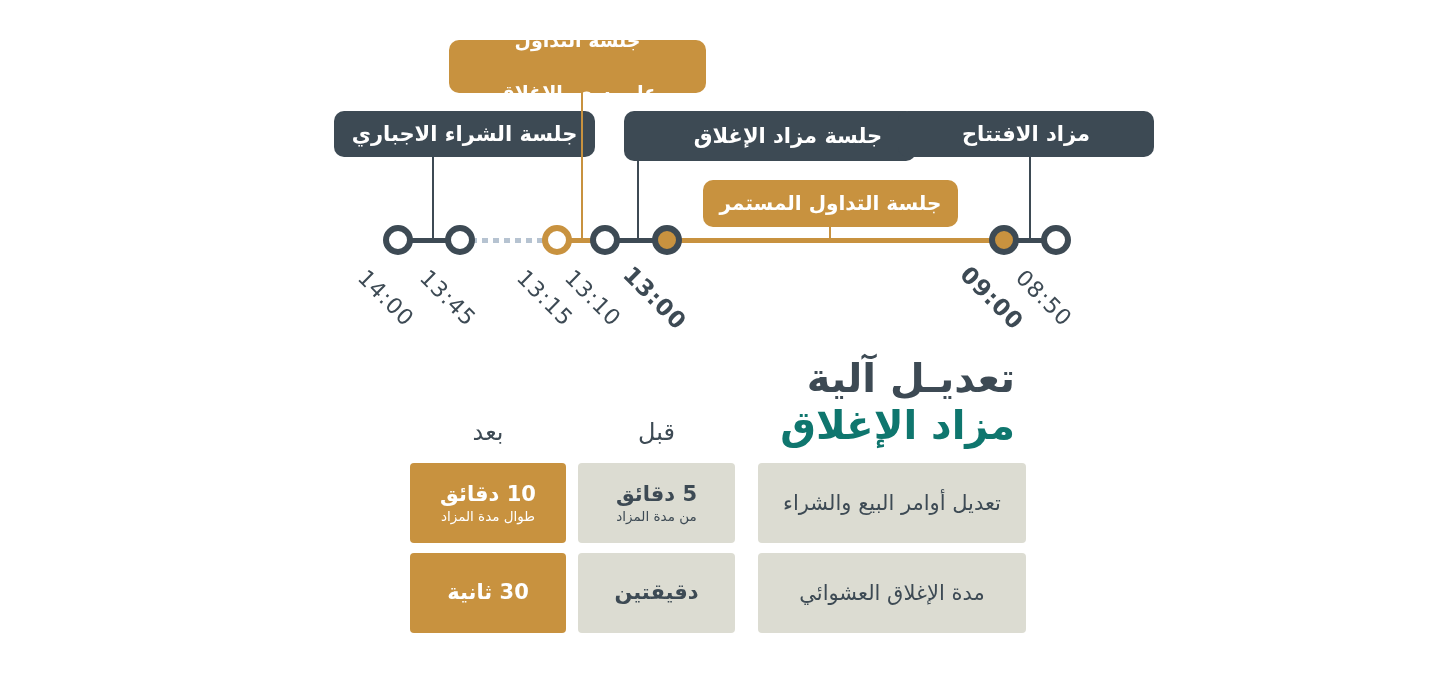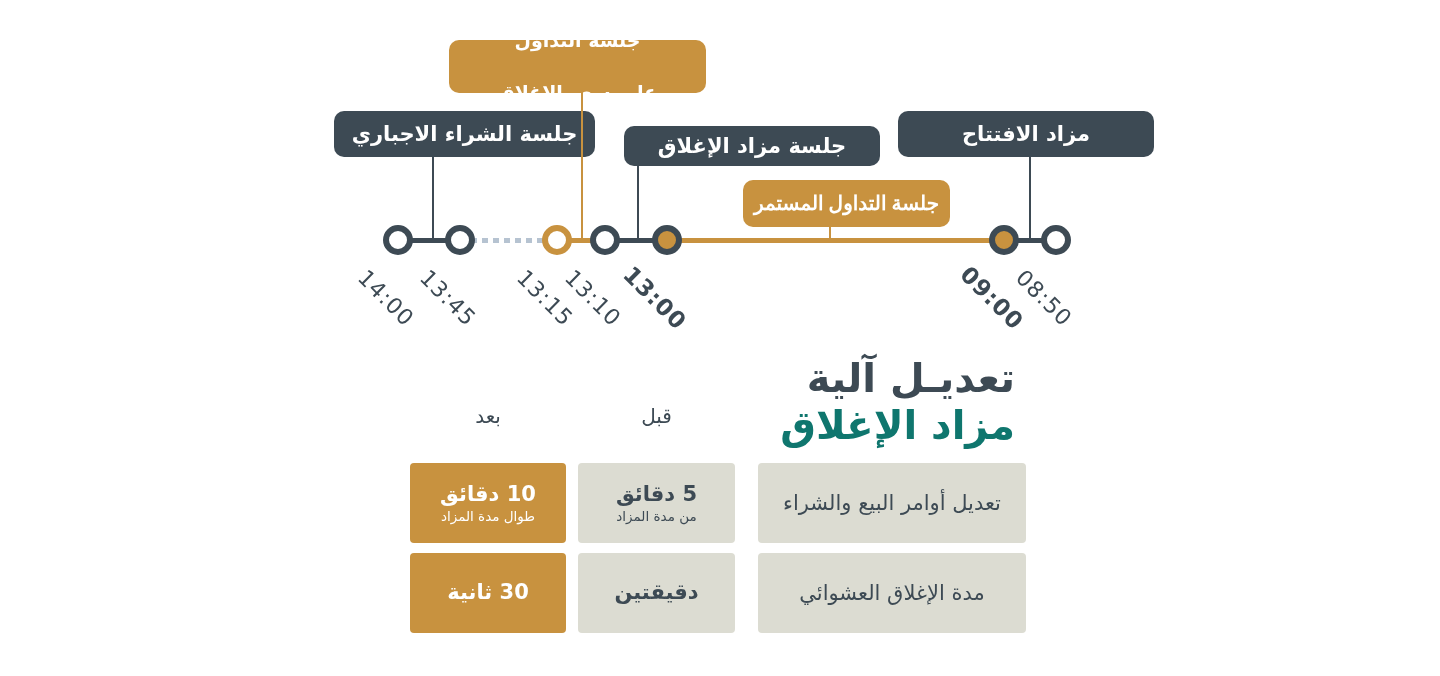--- a/index.html
+++ b/index.html
@@ -10,23 +10,23 @@
   
   .sbox{
     position:absolute;border-radius:10px;display:flex;flex-direction:column;
     align-items:center;justify-content:center;color:#fff;font-weight:bold;
     text-align:center;line-height:1.25;
   }
   .sbox.dark{background:#3d4a54;font-size:21px;margin-left:29px;}
   .sbox.gold{background:#c8923f;font-size:20px;gap:28px;}
   #box-closing-price{left:449px;top:40px;width:257px;height:53px;font-size:19px;}
   #box-mandatory-buy{left:305px;top:111px;width:261px;height:46px;}
-  #box-closing-auction{left:595px;top:126px;width:256px;height:40px;}
+  #box-closing-auction{left:595px;top:111px;width:256px;height:50px;padding-left:36px;}
   #box-opening-auction{left:869px;top:111px;width:256px;height:46px;}
-  #box-continuous{left:743px;top:180px;width:207px;height:47px;font-family:Liberation Serif, serif;}
+  #box-continuous{left:703px;top:180px;width:255px;height:47px;}
   
   .vline{position:absolute;width:2px;}
   .vline.dark{background:#3d4a54;}
   .vline.gold{background:#c8923f;}
   
   .seg{position:absolute;height:5px;top:238px;}
   .seg.dark{background:#3d4a54;}
   .seg.gold{background:#c8923f;}
   .seg.dotted{
     background:repeating-linear-gradient(90deg,#b6c3d1 0 6px,transparent 6px 11px);
@@ -39,22 +39,22 @@
   .node.gold-fill{background:#c8923f;}
   
   .tlabel{position:absolute;transform:translate(-50%,-50%) rotate(45deg);
     font-size:22px;color:#3d4a54;white-space:nowrap;letter-spacing:1px;}
   .tlabel.bold{font-weight:bold;font-size:23px;}
   
   .cmp-title{position:absolute;right:425px;top:355px;text-align:right;direction:rtl;
     font-weight:bold;font-size:40px;line-height:1.18;}
   .cmp-title .t1{color:#3d4a54;}
   .cmp-title .t2{color:#0f766e;}
-  .col-head{position:absolute;top:400px;height:32px;display:flex;align-items:center;
-    justify-content:center;font-size:20px;color:#3d4a54;direction:rtl;}
+  .col-head{position:absolute;top:416px;height:32px;display:flex;align-items:center;
+    justify-content:center;font-size:24px;color:#3d4a54;direction:rtl;}
   .cell{position:absolute;border-radius:4px;display:flex;flex-direction:column;
     align-items:center;justify-content:center;direction:rtl;text-align:center;height:80px;}
   .cell.gold{background:#c8923f;color:#fff;}
   .cell.gray{background:#dcdcd2;color:#3d4a54;}
   .cell .main{font-weight:bold;font-size:21px;line-height:1.3;}
   .cell .sub{font-size:13.5px;line-height:1.3;}
   .cell.label-cell{font-size:21px;}
   .col-after{left:410px;width:156px;}
   .col-before{left:578px;width:157px;}
   .col-label{left:758px;width:268px;}

